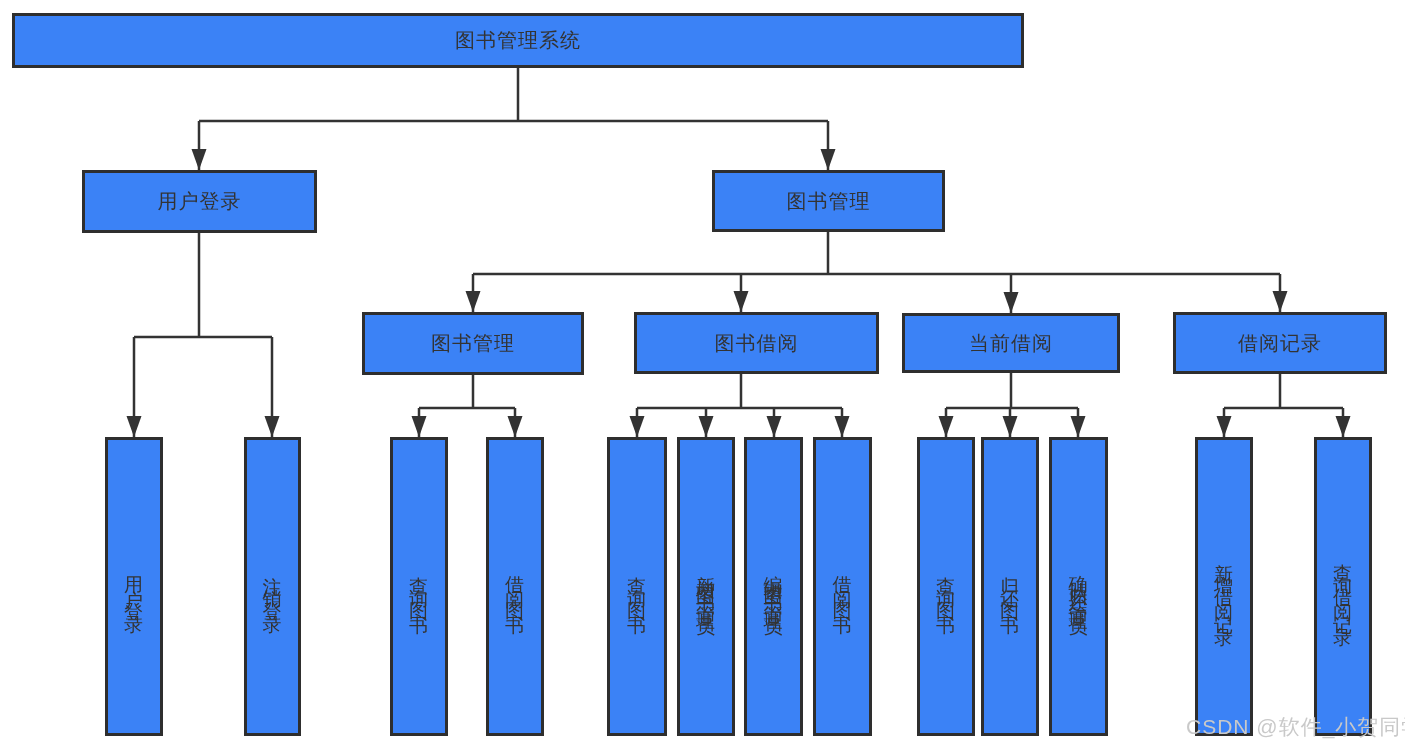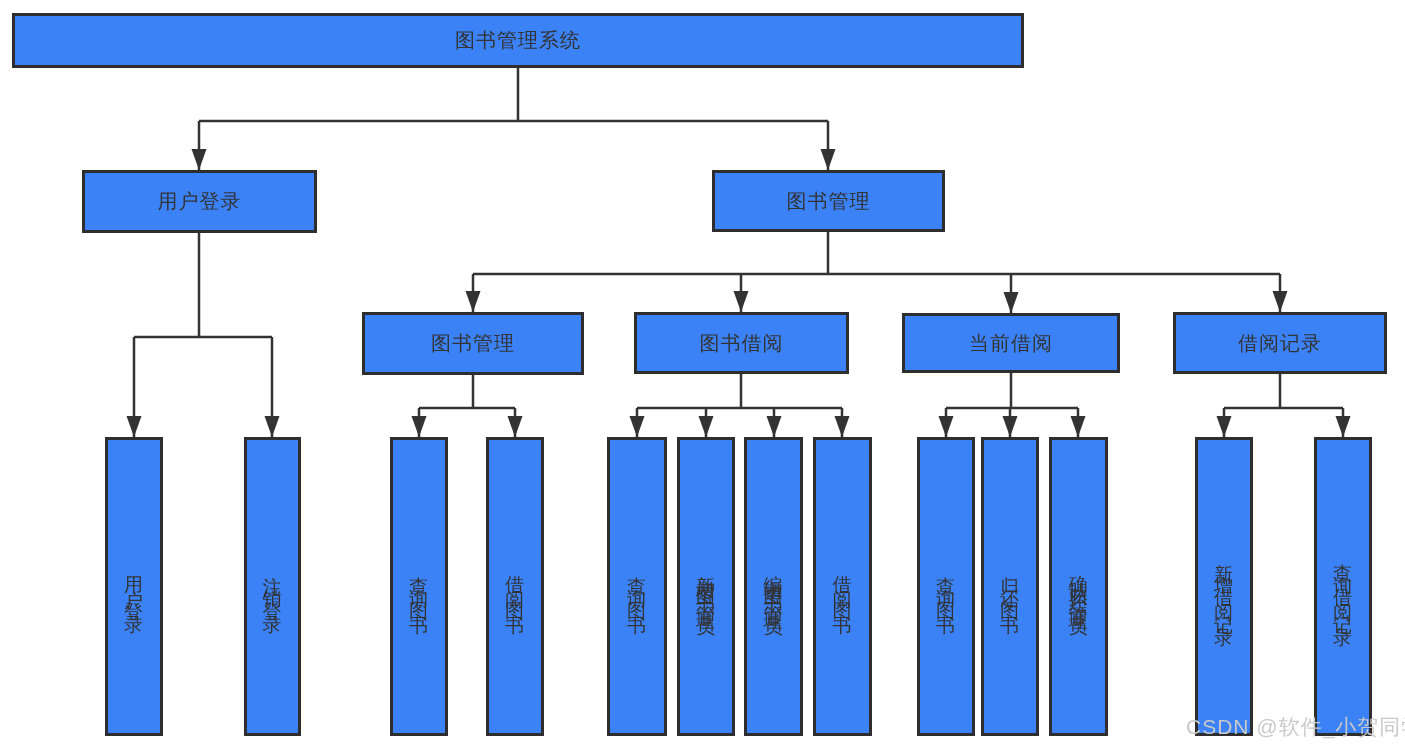--- a/index.html
+++ b/index.html
@@ -99,21 +99,21 @@
   <div class="box" style="left:82px;top:170px;width:235px;height:63px">
     <span>用户登录</span>
   </div>
   <div class="box" style="left:712px;top:170px;width:233px;height:62px">
     <span>图书管理</span>
   </div>
 
   <div class="box" style="left:362px;top:312px;width:222px;height:63px">
     <span>图书管理</span>
   </div>
-  <div class="box" style="left:634px;top:312px;width:215px;height:62px">
+  <div class="box" style="left:634px;top:312px;width:245px;height:62px">
     <span>图书借阅</span>
   </div>
   <div class="box" style="left:1173px;top:312px;width:214px;height:62px">
     <span>借阅记录</span>
   </div>
   <div class="box" style="left:902px;top:313px;width:218px;height:60px">
     <span>当前借阅</span>
   </div>
 
   <div class="box leaf" style="left:105px;top:437px;width:58px;height:299px">

